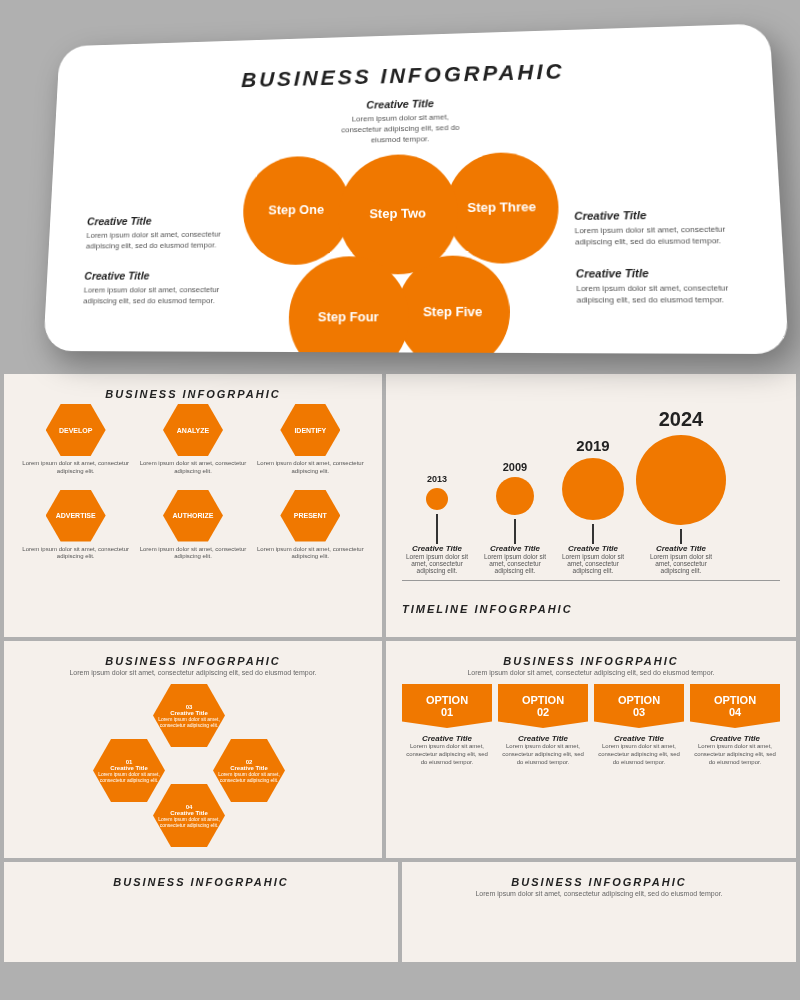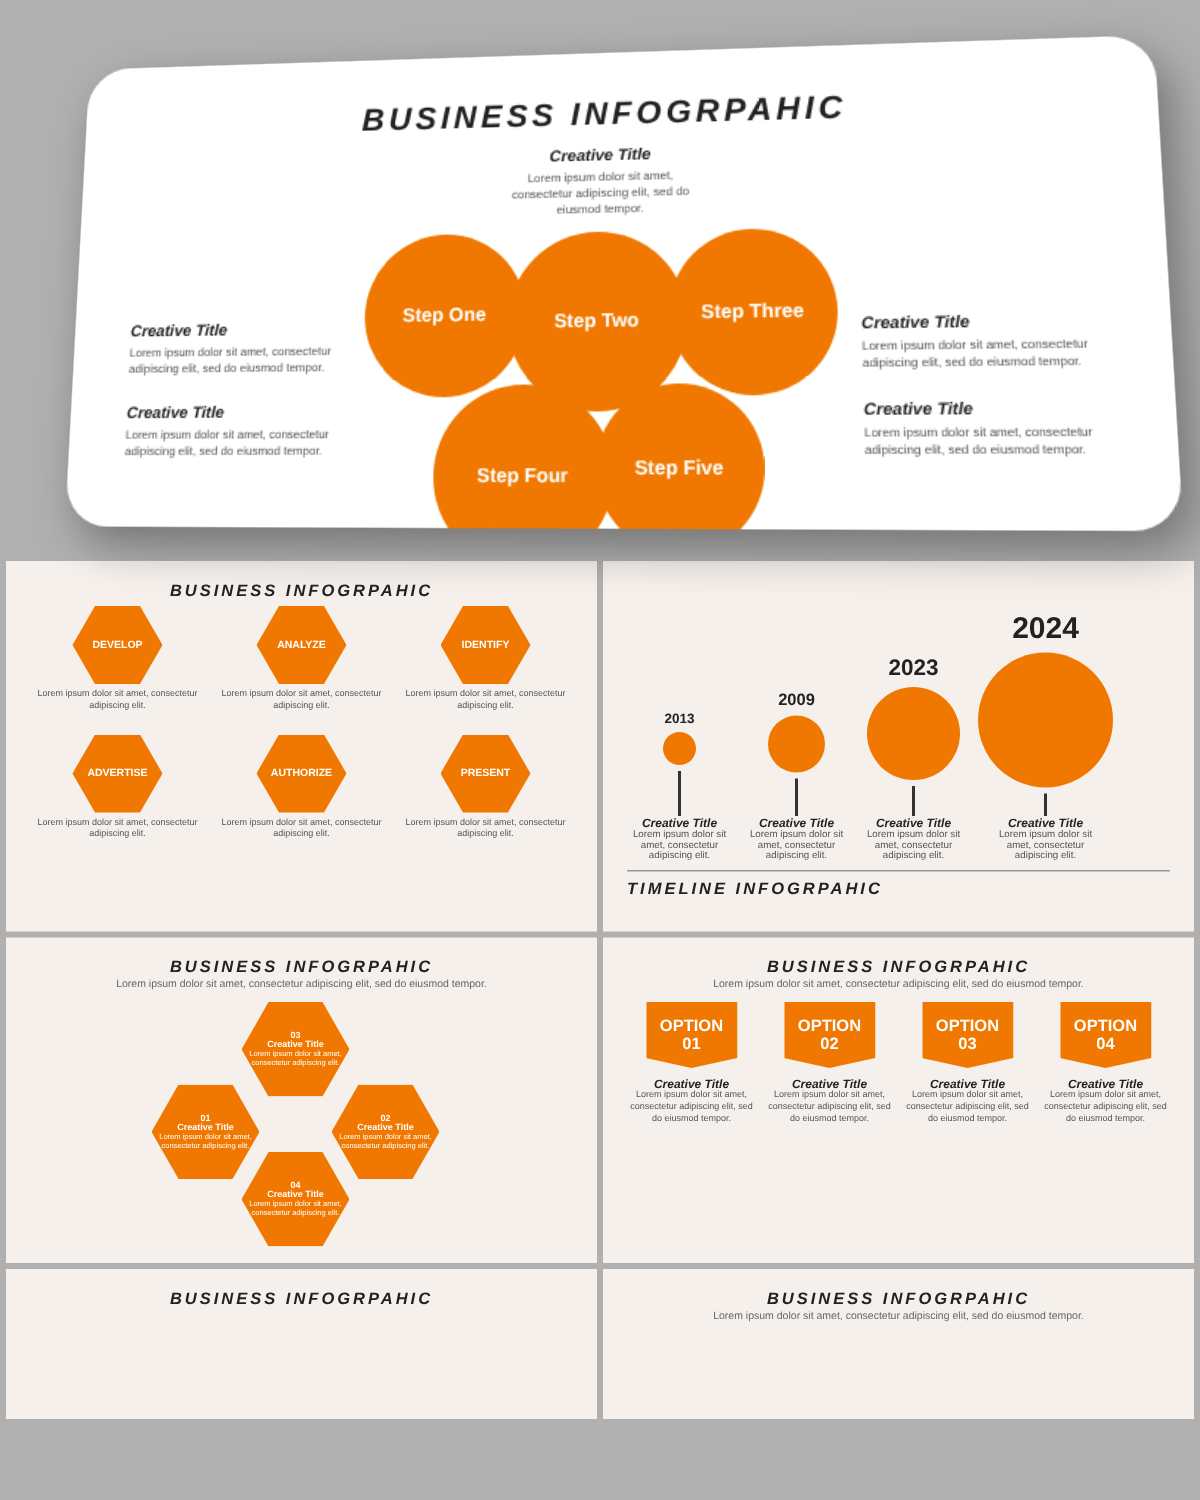--- a/index.html
+++ b/index.html
@@ -228,21 +228,21 @@
       flex-direction: column;
       align-items: center;
     }
     .option-box {
       background: #f07800;
       color: white;
       font-weight: 900;
       font-size: 11px;
       text-align: center;
       padding: 10px 4px;
-      width: 61px;
+      width: 90px;
       position: relative;
       clip-path: polygon(0 0, 100% 0, 100% 85%, 50% 100%, 0 85%);
     }
     .option-desc-title {
       font-weight: bold;
       font-style: italic;
       font-size: 8px;
       color: #222;
       margin-top: 6px;
       text-align: center;
@@ -389,37 +389,37 @@
 
       <div class="tl-item">
         <div class="tl-year" style="font-size:11px;">2009</div>
         <div class="tl-circle" style="width:38px;height:38px;"></div>
         <div style="width:2px;height:25px;background:#333;"></div>
         <div class="tl-creative">Creative Title</div>
         <div class="tl-text-below">Lorem ipsum dolor sit amet, consectetur adipiscing elit.</div>
       </div>
 
       <div class="tl-item">
-        <div class="tl-year" style="font-size:15px;font-weight:900;">2023</div>
+        <div class="tl-year" style="font-size:15px;font-weight:900;">2019</div>
         <div class="tl-circle" style="width:62px;height:62px;"></div>
         <div style="width:2px;height:20px;background:#333;"></div>
         <div class="tl-creative">Creative Title</div>
         <div class="tl-text-below">Lorem ipsum dolor sit amet, consectetur adipiscing elit.</div>
       </div>
 
       <div class="tl-item">
         <div class="tl-year" style="font-size:20px;font-weight:900;">2024</div>
         <div class="tl-circle" style="width:90px;height:90px;"></div>
         <div style="width:2px;height:15px;background:#333;"></div>
         <div class="tl-creative">Creative Title</div>
         <div class="tl-text-below">Lorem ipsum dolor sit amet, consectetur adipiscing elit.</div>
       </div>
     </div>
     <div style="border-top:1px solid #999;margin-top:6px;"></div>
-    <div class="timeline-title" style="margin-top:6px;font-size:11px;">TIMELINE INFOGRPAHIC</div>
+    <div class="timeline-title" style="margin-top:22px;font-size:11px;">TIMELINE INFOGRPAHIC</div>
   </div>
 
   <div class="section-card honeycomb-section">
     <div class="section-title">BUSINESS INFOGRPAHIC</div>
     <div class="section-subtitle">Lorem ipsum dolor sit amet, consectetur adipiscing elit, sed do eiusmod tempor.</div>
     <div style="display:flex;justify-content:center;margin-top:8px;">
       <div style="position:relative;width:200px;height:160px;">
 
         <div style="position:absolute;top:55px;left:0;width:72px;height:63px;background:#f07800;clip-path:polygon(25% 0%,75% 0%,100% 50%,75% 100%,25% 100%,0% 50%);display:flex;flex-direction:column;align-items:center;justify-content:center;color:white;font-size:6px;font-weight:bold;text-align:center;padding:5px;">
           <div>01</div>

